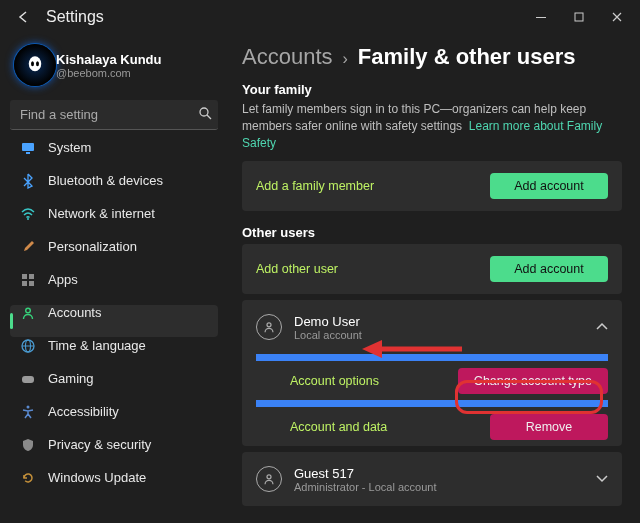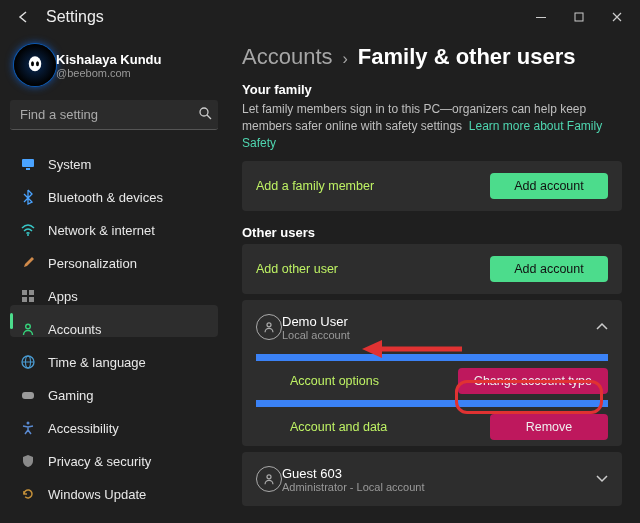--- a/index.html
+++ b/index.html
@@ -58,21 +58,21 @@
   }
   .search input{
     flex:1;background:transparent;border:none;outline:none;
     color:#eee;font-size:13px;
   }
   .search input::placeholder{color:#aaa;}
   .search-icon{color:#ccc;}
   
   .nav{display:flex;flex-direction:column;gap:1px;}
   .nav-item{
-    display:flex;align-items:flex-end;gap:12px;
+    display:flex;align-items:flex-start;gap:12px;
     height:32px;padding:0 10px;border-radius:4px;
     color:#e8e8e8;font-size:13px;position:relative;
   }
   .nav-item.active{background:var(--bg3);}
   .nav-item.active::before{
     content:"";position:absolute;left:0;top:8px;bottom:8px;width:3px;
     background:var(--accent);border-radius:2px;
   }
   .nav-icon{width:16px;height:16px;display:flex;align-items:center;justify-content:center;font-size:14px;}
   
@@ -96,21 +96,21 @@
     border:none;border-radius:4px;
     font-size:12.5px;padding:6px 16px;cursor:pointer;
   }
   .btn-accent{background:var(--accent);color:#111;min-width:118px;}
   .btn-grey{background:#be185d;color:#eee;min-width:118px;}
   .sub-row{
     display:flex;align-items:center;min-height:46px;
     border-top:7px solid #3b82f6;padding-left:34px;
   }
   .sub-row .row-title{font-size:12.5px;}
-  .user-row{display:flex;align-items:center;min-height:54px;}
+  .user-row{display:flex;align-items:center;gap:12px;min-height:54px;}
   .mini-avatar{
     width:26px;height:26px;border-radius:50%;border:1.5px solid #aaa;
     display:flex;align-items:center;justify-content:center;color:#aaa;flex-shrink:0;
   }
   .mini-avatar svg{width:14px;height:14px;}
   .user-info{flex:1;}
   .user-info .n{font-size:13px;}
   .user-info .s{font-size:11px;color:var(--text-dim2);}
   .chev{color:#ccc;width:14px;}
   
@@ -385,21 +385,21 @@
           </div>
         </div>
         <div class="card mt2">
           <div class="user-row">
             <div class="mini-avatar">
               <svg viewBox="0 0 16 16">
                 <use href="#i-person"></use>
               </svg>
             </div>
             <div class="user-info">
-              <div class="n">Guest 603</div>
+              <div class="n">Guest 517</div>
               <div class="s">Administrator - Local account</div>
             </div>
             <span class="chev"><svg width="14" height="14">
                 <use href="#i-chev-down"></use>
               </svg></span>
           </div>
         </div>
       </div>
   </div>
 </div>

